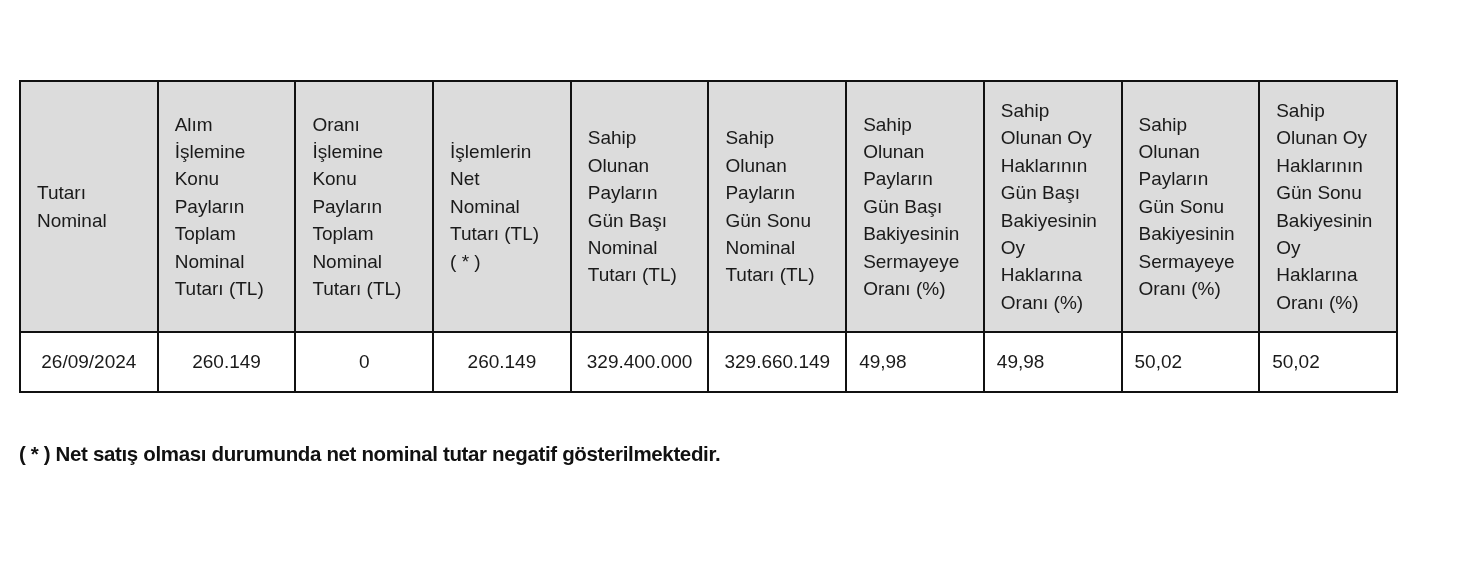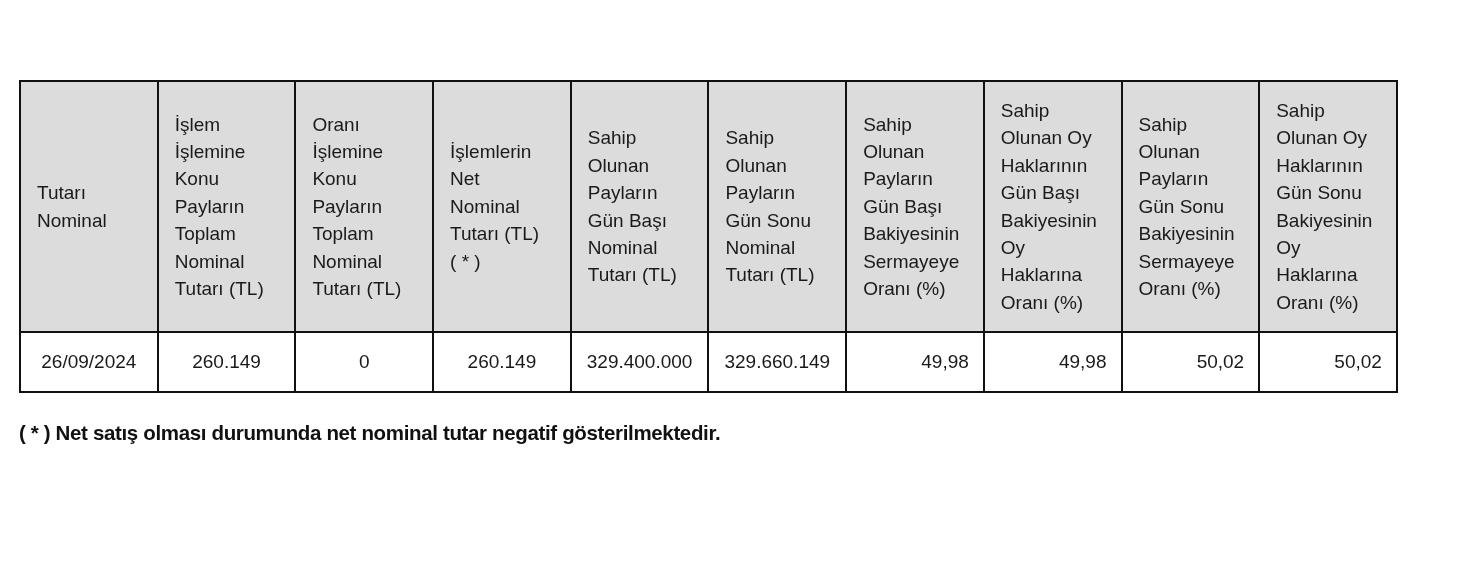--- a/index.html
+++ b/index.html
@@ -39,26 +39,26 @@
       height: 249px;
       text-align: left;
       word-wrap: break-word;
     }
     table.disclosure td {
       background: #ffffff;
       height: 58px;
       padding: 0 12px;
     }
     td.center { text-align: center; }
-    td.right { text-align: right; padding-right: 14px !important; }
+    td.right { text-align: left; padding-right: 14px !important; }
     .hdr-line { display: block; white-space: nowrap; }
     .footnote {
       position: absolute;
       left: 19px;
-      top: 421px;
+      top: 442px;
       font-size: 20.5px;
       font-weight: bold;
       letter-spacing: -0.35px;
       color: #111111;
       white-space: nowrap;
     }
   </style>
 </head>
 <body>
 
@@ -76,21 +76,21 @@
         <col style="width:137.7px">
         <col style="width:137.7px">
     </colgroup>
     <thead>
       <tr>
         <th>
             <span class="hdr-line">Tutarı</span>
             <span class="hdr-line">Nominal</span>
           </th>
         <th>
-            <span class="hdr-line">İşlem</span>
+            <span class="hdr-line">Alım</span>
             <span class="hdr-line">İşlemine</span>
             <span class="hdr-line">Konu</span>
             <span class="hdr-line">Payların</span>
             <span class="hdr-line">Toplam</span>
             <span class="hdr-line">Nominal</span>
             <span class="hdr-line">Tutarı (TL)</span>
           </th>
         <th>
             <span class="hdr-line">Oranı</span>
             <span class="hdr-line">İşlemine</span>

